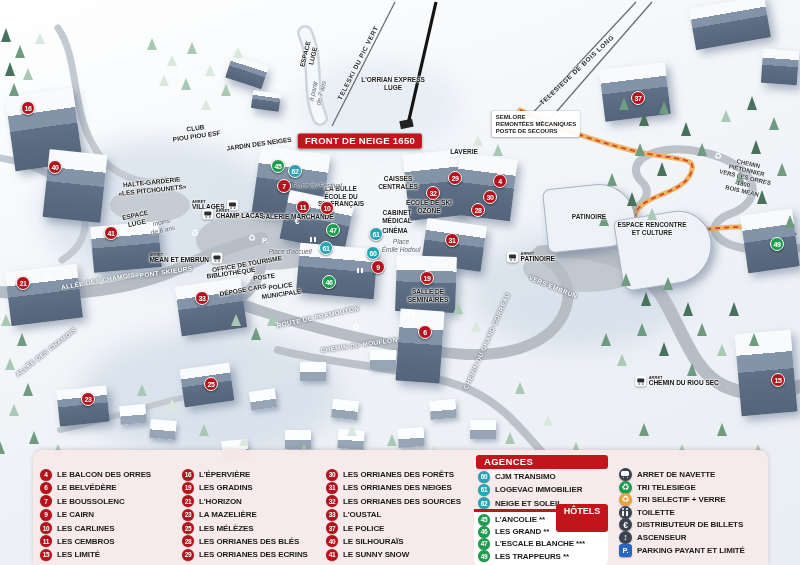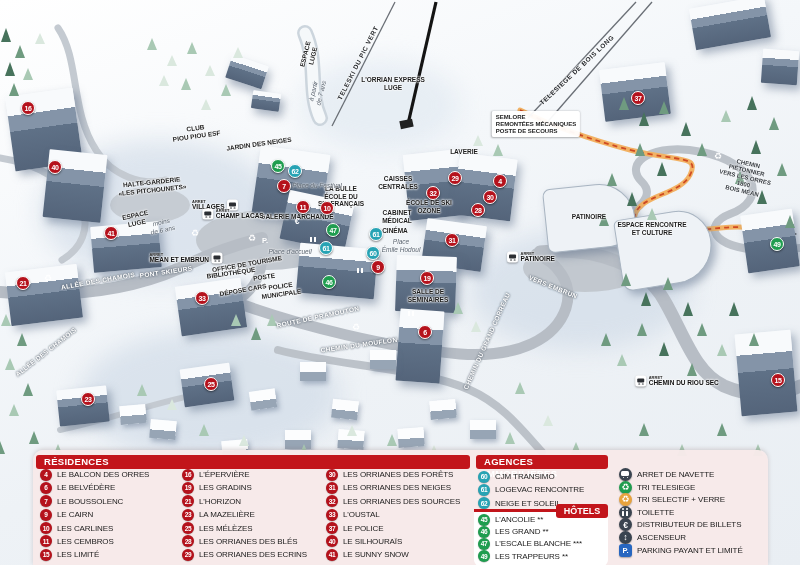--- a/index.html
+++ b/index.html
@@ -71,30 +71,30 @@
   #panels{position:absolute;inset:0;z-index:10;pointer-events:none;}
   .pnl-base{position:absolute;left:33px;top:450px;width:735px;height:115px;
     background:rgba(247,233,233,.97);border-radius:10px 10px 0 0;box-shadow:0 -1px 4px rgba(120,90,90,.25);}
   .phead{position:absolute;height:14px;background:#c2151b;color:#fff;font-size:9.5px;font-weight:bold;
     letter-spacing:.3px;padding:1px 0 0 8px;border-radius:3px;box-sizing:border-box;line-height:12px;}
   .h-res{left:36px;top:455px;width:434px;}
   .h-ag{left:476px;top:455px;width:132px;}
   .h-leg{left:613px;top:455px;width:153px;}
   .hotels-bg{position:absolute;left:474px;top:509px;width:134px;height:54px;background:#fff;
     border-top:3px solid #c2151b;border-radius:0 0 6px 6px;}
-  .h-hot{position:absolute;left:556px;top:504px;width:52px;height:14px;background:#c2151b;color:#fff;
+  .h-hot{position:absolute;left:556px;top:504px;width:52px;height:28px;background:#c2151b;color:#fff;
     font-size:9px;font-weight:bold;text-align:center;line-height:14px;border-radius:3px;}
   .col{position:absolute;display:flex;flex-direction:column;gap:4.4px;}
   .col-r1{left:40px;top:470px;}.col-r2{left:182px;top:470px;}.col-r3{left:326px;top:470px;}
   .col-ag{left:478px;top:472px;}.col-hot{left:478px;top:515px;gap:3.2px;}
   .col-leg{left:619px;top:470px;gap:3.6px;}
   .lrow{display:flex;align-items:center;gap:5px;height:9px;}
   .lmk{width:12px;height:12px;border-radius:50%;color:#fff;font-size:6.5px;font-weight:bold;
     display:flex;align-items:center;justify-content:center;flex:none;box-shadow:0 .5px 1px rgba(0,0,0,.35);letter-spacing:-.3px;}
-  .ltxt{font-size:8px;font-weight:normal;color:#1b1b1b;white-space:nowrap;letter-spacing:-.1px;}
+  .ltxt{font-size:8px;font-weight:bold;color:#1b1b1b;white-space:nowrap;letter-spacing:-.1px;}
 </style>
 </head>
 <body>
 
 <div id="stage">
 
   <div class="shade" style="left:40px;top:140px;width:240px;height:140px"></div>
   <div class="shade" style="left:470px;top:230px;width:220px;height:120px"></div>
   <div class="shade" style="left:80px;top:330px;width:260px;height:130px"></div>
   <div class="shade" style="left:300px;top:60px;width:160px;height:90px;background:rgba(210,222,234,.4)"></div>
@@ -239,20 +239,21 @@
       <span class="t t4" style="left: 476px; top: 332px;"></span>
       <span class="t t3" style="left: 520px; top: 394px;"></span>
       <span class="t t4" style="left: 548px; top: 426px;"></span>
       <span class="t t3" style="left: 510px; top: 444px;"></span>
       <span class="t t4" style="left: 478px; top: 146px;"></span>
       <span class="t t3" style="left: 498px; top: 156px;"></span>
     </div>
 
   <div class="ovl z5">
 
+  <div class="lbl banner" style="left: 360px; top: 141px; transform: translate(-50%, -50%);">FRONT DE NEIGE 1650</div>
       <div class="lbl fac" style="left: 393px; top: 84px; transform: translate(-50%, -50%);">L'ORRIAN EXPRESS
 LUGE</div>
       <div class="lbl lift" style="left: 358px; top: 63px; transform: translate(-50%, -50%) rotate(-63deg);">TELESKI DU PIC VERT</div>
       <div class="lbl lift" style="left: 577px; top: 70px; transform: translate(-50%, -50%) rotate(-43deg);">TELESIEGE DE BOIS LONG</div>
       <div class="lbl sign" style="left: 536px; top: 124px; transform: translate(-50%, -50%);">SEMLORE
 REMONTÉES MÉCANIQUES
 POSTE DE SECOURS</div>
       <div class="lbl fac" style="left: 464px; top: 152px; transform: translate(-50%, -50%);">LAVERIE</div>
       <div class="lbl fac" style="left: 398px; top: 183px; transform: translate(-50%, -50%);">CAISSES
 CENTRALES</div>
@@ -381,21 +382,20 @@
       <div class="mk c-r" style="left: 427px; top: 278px; transform: translate(-50%, -50%);">19</div>
       <div class="mk c-r" style="left: 425px; top: 332px; transform: translate(-50%, -50%);">6</div>
       <div class="mk c-r" style="left: 638px; top: 98px; transform: translate(-50%, -50%);">37</div>
       <div class="mk c-g" style="left: 777px; top: 244px; transform: translate(-50%, -50%);">49</div>
       <div class="mk c-r" style="left: 778px; top: 380px; transform: translate(-50%, -50%);">15</div>
     </div>
 
   <div id="panels">
     <div class="pnl-base"></div>
 
-    <div class="phead h-res">RÉSIDENCES</div>
     <div class="phead h-ag">AGENCES IMMOBILIÈRES</div>
 
     <div class="col col-r1">
 
         <div class="lrow">
           <span class="lmk c-r">4</span>
           <span class="ltxt">LE BALCON DES ORRES</span>
         </div>
 
         <div class="lrow">
@@ -505,21 +505,21 @@
 
     <div class="col col-ag">
 
         <div class="lrow">
           <span class="lmk c-b">60</span>
           <span class="ltxt">CJM TRANSIMO</span>
         </div>
 
         <div class="lrow">
           <span class="lmk c-b">61</span>
-          <span class="ltxt">LOGEVAC RENCONTRE</span>
+          <span class="ltxt">LOGEVAC IMMOBILIER</span>
         </div>
 
         <div class="lrow">
           <span class="lmk c-b">62</span>
           <span class="ltxt">NEIGE ET SOLEIL</span>
         </div>
       </div>
 
     <div class="hotels-bg"></div>
     <div class="h-hot">HÔTELS</div>

